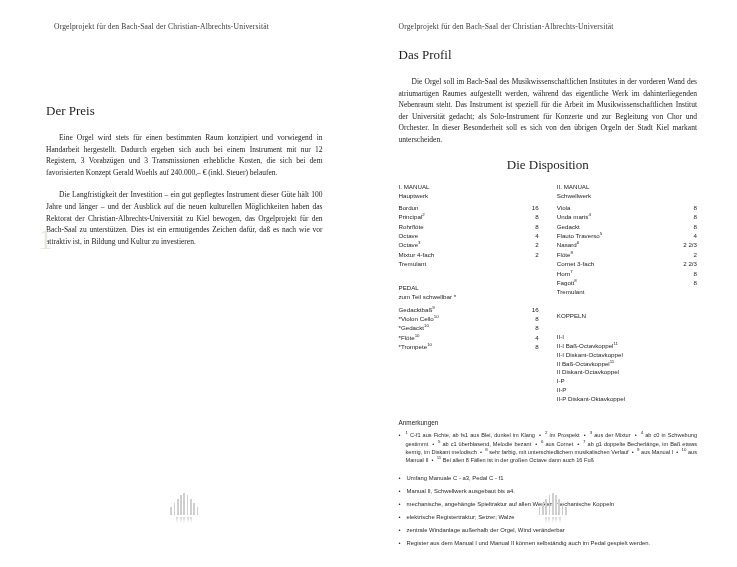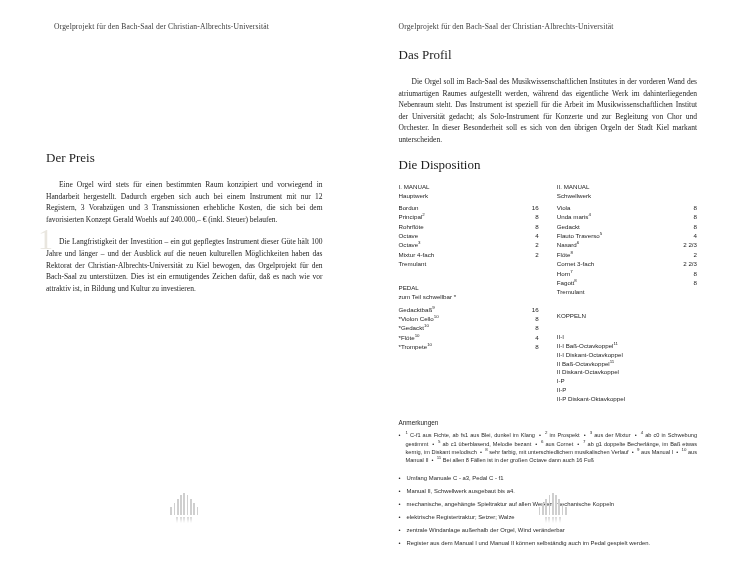--- a/index.html
+++ b/index.html
@@ -41,23 +41,23 @@
     white-space: nowrap;
   }
   .col-left .running-head { padding-left: 8px; }
   .h1 {
     font-family: "Liberation Serif", serif;
     font-size: 13px;
     color: #1d1d1d;
     margin: 0 0 13px 0;
     font-weight: normal;
   }
-  .left-h1 { margin-top: 119px; }
+  .left-h1 { margin-top: 72px; }
   .right-h1-profil { margin-top: 16px; }
-  .right-h1-disp { margin-bottom: 9px; }
+  .right-h1-disp { margin-bottom: 9px; text-align: center; }
   p.body {
     font-family: "Liberation Serif", serif;
     font-size: 7.5px;
     line-height: 11.6px;
     text-align: justify;
     margin: 0 0 11px 0;
     text-indent: 13px;
     color: #232323;
   }
   

